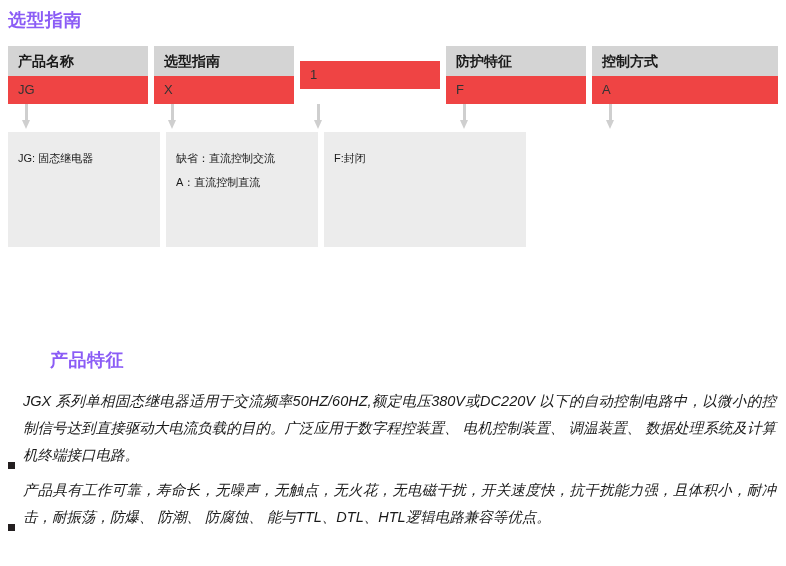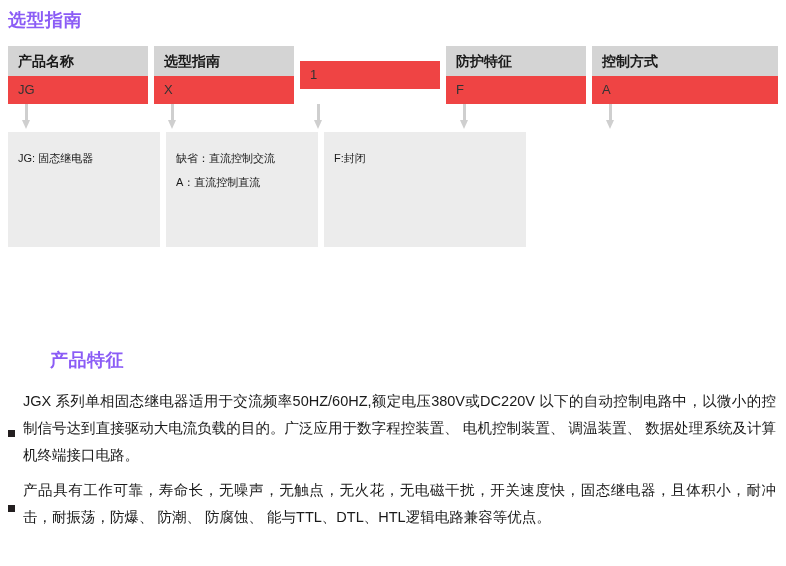--- a/index.html
+++ b/index.html
@@ -143,22 +143,23 @@
 
   
   .features {
     position: absolute;
     left: 8px;
     top: 388px;
     width: 768px;
   }
   .feature-item {
     display: flex;
-    align-items: center;
+    align-items: flex-end;
     margin-bottom: 8px;
+    font-style: italic;
   }
   .bullet {
     width: 7px;
     height: 7px;
     background: #231f20;
     margin-top: 9px;
     margin-right: 8px;
     flex: 0 0 auto;
   }
   .feature-text {
@@ -249,17 +250,17 @@
 
   <div class="section-title" id="title-features">产品特征</div>
 
   <div class="features">
     <div class="feature-item">
       <div class="bullet"></div>
       <div class="feature-text">JGX 系列单相固态继电器适用于交流频率50HZ/60HZ,额定电压380V或DC220V 以下的自动控制电路中，以微小的控制信号达到直接驱动大电流负载的目的。广泛应用于数字程控装置、 电机控制装置、 调温装置、 数据处理系统及计算机终端接口电路。</div>
     </div>
     <div class="feature-item">
       <div class="bullet"></div>
-      <div class="feature-text">产品具有工作可靠，寿命长，无噪声，无触点，无火花，无电磁干扰，开关速度快，固态继电器，且体积小，耐冲击，耐振荡，防爆、 防潮、 防腐蚀、 能与TTL、DTL、HTL逻辑电路兼容等优点。</div>
+      <div class="feature-text">产品具有工作可靠，寿命长，无噪声，无触点，无火花，无电磁干扰，开关速度快，抗干扰能力强，且体积小，耐冲击，耐振荡，防爆、 防潮、 防腐蚀、 能与TTL、DTL、HTL逻辑电路兼容等优点。</div>
     </div>
   </div>
 
 </div>
 
 </body></html>

